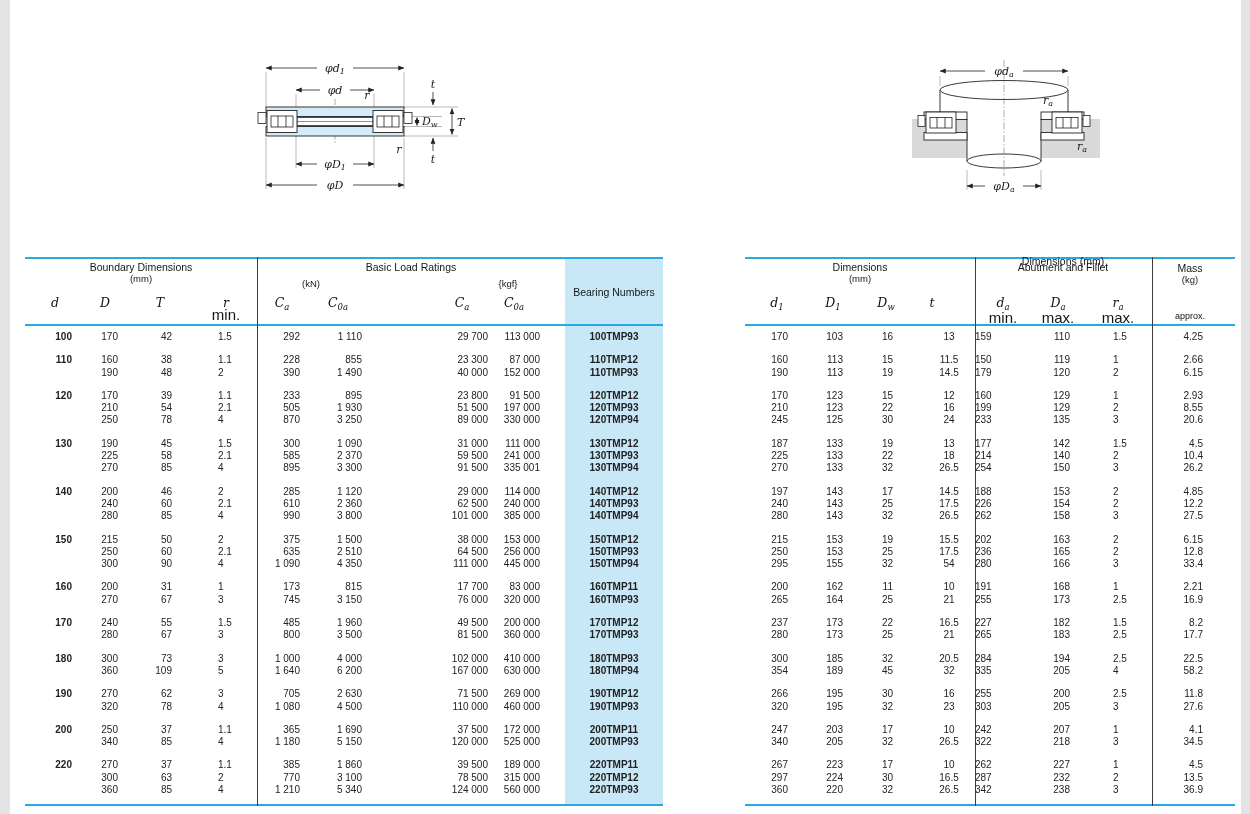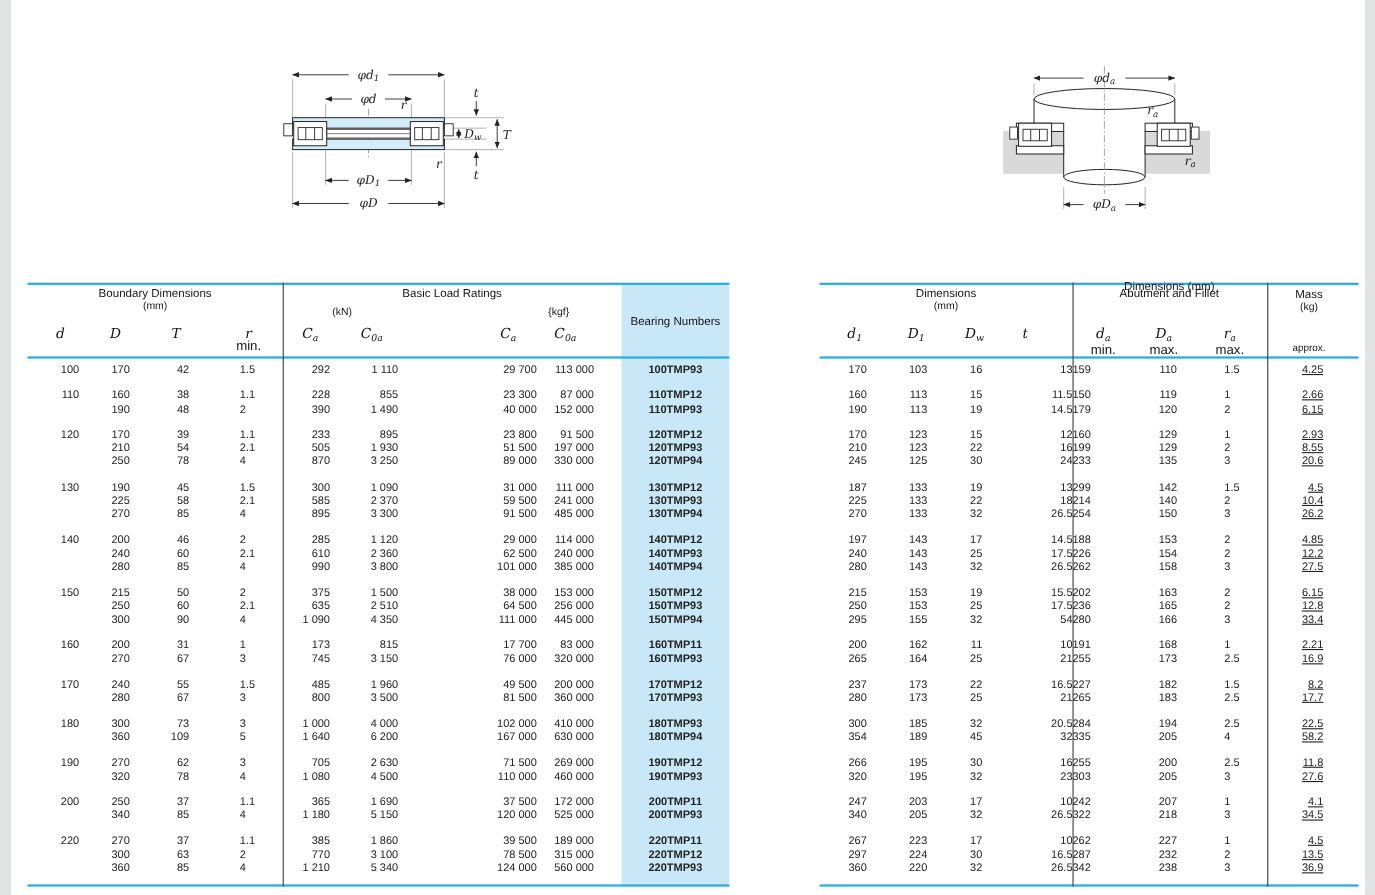--- a/index.html
+++ b/index.html
@@ -13,57 +13,57 @@
 
   
   .hline{position:absolute;height:2px;background:#29a9e1;}
   .vline{position:absolute;width:1px;background:#3c3c3c;}
   .shade{position:absolute;background:#c9e8f7;}
 
   
   .hdr{position:absolute;transform:translateX(-50%);font-size:10.5px;line-height:11px;
        white-space:nowrap;color:#161616;}
   .hdr.small{font-size:9.5px;}
-  .note{font-size:12px;color:#161616;text-align:right;}
+  .note{font-size:15px;color:#161616;text-align:right;}
 
   
   .sym{position:absolute;transform:translateX(-50%);text-align:center;white-space:nowrap;
        font-size:9px;line-height:11px;color:#111;}
   .sym .m{font-family:"DejaVu Serif",serif;font-style:italic;font-size:12.5px;}
   .sym sub{font-family:"DejaVu Serif",serif;font-style:italic;font-size:8.5px;}
   .sym .note{display:block;margin-top:-1px;}
   .sym.raln{transform:translateX(-100%);}
 
   
   .tbody{position:absolute;top:331px;}
   .tgroup{margin-top:11px;}
   .tgroup:first-child{margin-top:0;}
   .trow{display:flex;height:12.3px;}
   .cell{font-size:10px;line-height:12.3px;box-sizing:border-box;white-space:nowrap;color:#222;}
 
   
-  .lt .cell:nth-child(1){width:50px;text-align:right;padding-right:3px;font-weight:normal;}
+  .lt .cell:nth-child(1){width:50px;text-align:right;padding-right:3px;font-weight:bold;}
   .lt .cell:nth-child(2){width:45px;text-align:right;padding-right:2px;}
   .lt .cell:nth-child(3){width:55px;text-align:right;padding-right:3px;}
   .lt .cell:nth-child(4){width:82px;text-align:left;padding-left:43px;}
   .lt .cell:nth-child(5){width:43px;text-align:right;}
   .lt .cell:nth-child(6){width:62px;text-align:right;}
   .lt .cell:nth-child(7){width:126px;text-align:right;}
   .lt .cell:nth-child(8){width:52px;text-align:right;}
   .lt .cell:nth-child(9){width:123px;padding-left:25px;text-align:center;font-weight:bold;}
 
   
   .rt .cell:nth-child(1){width:45px;text-align:right;padding-right:2px;}
   .rt .cell:nth-child(2){width:55px;text-align:right;padding-right:2px;}
   .rt .cell:nth-child(3){width:50px;text-align:right;padding-right:2px;}
-  .rt .cell:nth-child(4){width:80px;text-align:right;padding-left:28px;}
+  .rt .cell:nth-child(4){width:80px;text-align:center;padding-left:28px;}
   .rt .cell:nth-child(5){width:40px;text-align:left;padding-right:2px;}
   .rt .cell:nth-child(6){width:57px;text-align:right;padding-right:2px;}
   .rt .cell:nth-child(7){width:80px;text-align:left;padding-left:41px;}
-  .rt .cell:nth-child(8){width:83px;text-align:right;padding-right:32px;text-decoration:underline;}
+  .rt .cell:nth-child(8){width:83px;text-align:right;padding-right:32px;}
 
   
   svg{position:absolute;}
   svg text{font-family:"DejaVu Serif",serif;font-style:italic;font-size:11px;fill:#1a1a1a;}
   svg text tspan.s{font-size:8px;}
 </style>
 </head>
 <body>
 
 <div class="gutter left"></div>
@@ -311,21 +311,21 @@
         <div class="cell">130TMP93</div>
       </div>
       <div class="trow">
         <div class="cell"></div>
         <div class="cell">270</div>
         <div class="cell">85</div>
         <div class="cell">4</div>
         <div class="cell">895</div>
         <div class="cell">3 300</div>
         <div class="cell">91 500</div>
-        <div class="cell">485 000</div>
+        <div class="cell">335 001</div>
         <div class="cell">130TMP94</div>
       </div>
     </div>
     <div class="tgroup">
       <div class="trow">
         <div class="cell">140</div>
         <div class="cell">200</div>
         <div class="cell">46</div>
         <div class="cell">2</div>
         <div class="cell">285</div>
@@ -637,21 +637,21 @@
         <div class="cell">3</div>
         <div class="cell">20.6</div>
       </div>
     </div>
     <div class="tgroup">
       <div class="trow">
         <div class="cell">187</div>
         <div class="cell">133</div>
         <div class="cell">19</div>
         <div class="cell">13</div>
-        <div class="cell">299</div>
+        <div class="cell">177</div>
         <div class="cell">142</div>
         <div class="cell">1.5</div>
         <div class="cell">4.5</div>
       </div>
       <div class="trow">
         <div class="cell">225</div>
         <div class="cell">133</div>
         <div class="cell">22</div>
         <div class="cell">18</div>
         <div class="cell">214</div>

